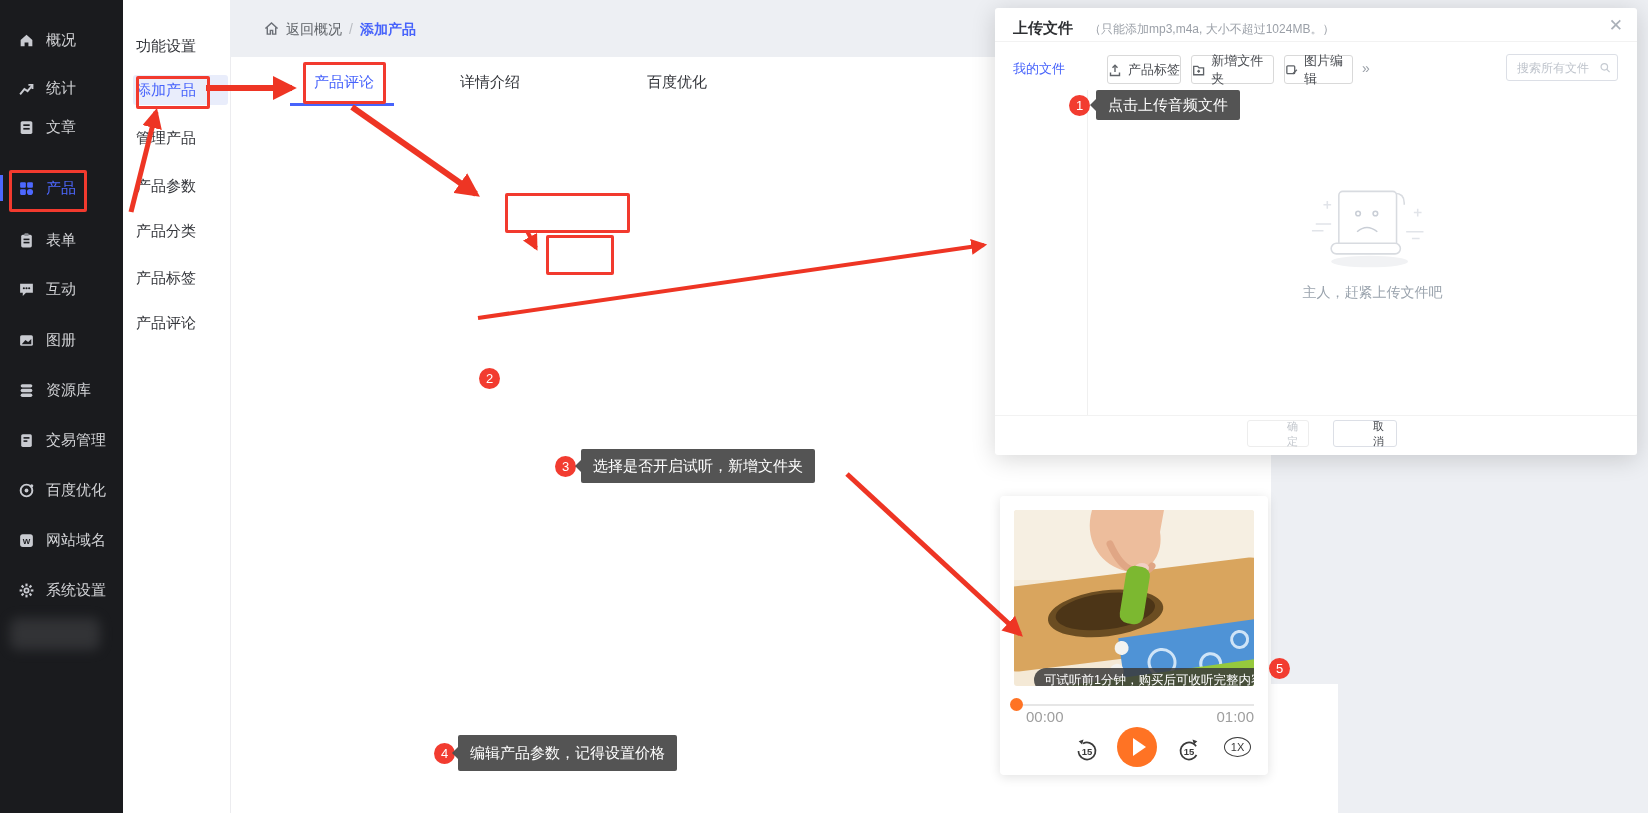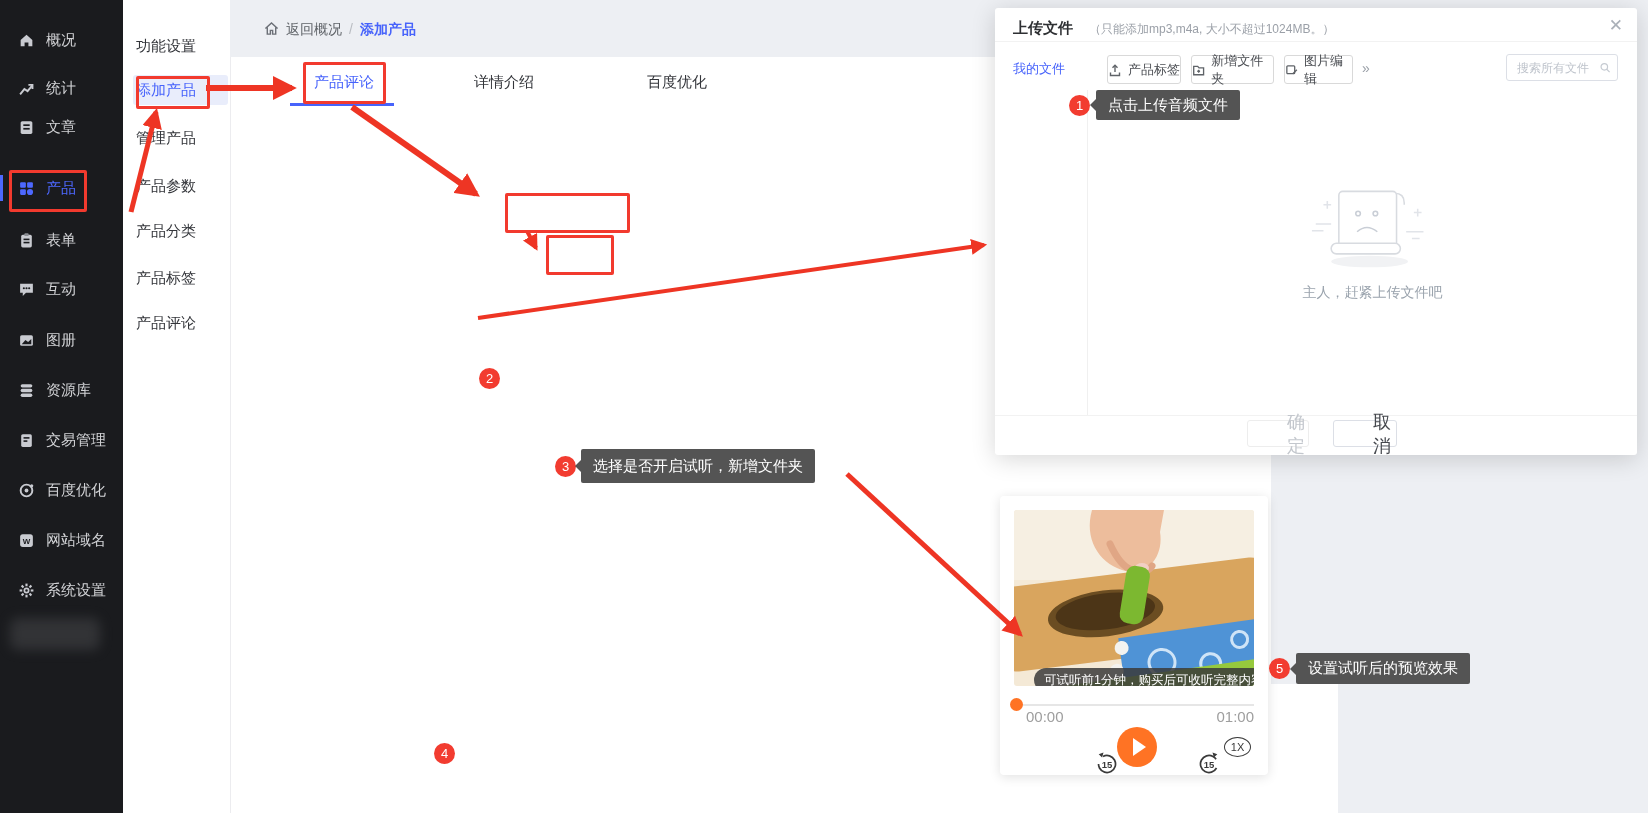--- a/index.html
+++ b/index.html
@@ -53,33 +53,33 @@
   #dlg .x{position:absolute;right:14px;top:7px;font-size:17px;color:#aab0b8;cursor:pointer;}
   #dlg .hr{position:absolute;left:0;width:642px;height:1px;background:#f2f2f2;}
   #dlg .myf{position:absolute;left:18px;top:52px;font-size:13px;color:#4763fb;cursor:pointer;}
   .tbtn{position:absolute;top:47px;height:29px;border:1px solid #d9d9d9;border-radius:3px;background:#fff;color:#4a4d52;font-size:13px;display:flex;align-items:center;justify-content:center;gap:6px;cursor:pointer;box-sizing:border-box;}
   #dlg .more{position:absolute;left:367px;top:52px;color:#9aa0a8;font-size:14px;cursor:pointer;}
   #dsearch{position:absolute;left:511px;top:46px;width:112px;height:27px;border:1px solid #dcdfe6;border-radius:3px;box-sizing:border-box;display:flex;align-items:center;padding:0 6px 0 8px;}
   #dsearch input{border:0;outline:0;width:80px;font-size:12px;color:#a16207;background:transparent;font-family:inherit;}
   #dsearch input::placeholder{color:#bfc4cc;}
   #dlg .vline{position:absolute;left:92px;top:82px;width:1px;height:325px;background:#f0f0f0;}
   #dlg .empty-txt{position:absolute;left:295px;top:276px;width:165px;text-align:center;font-size:14px;color:#9aa3ad;}
-  .fbtn{position:absolute;top:412px;height:27px;border-radius:3px;font-size:18px;display:flex;align-items:center;justify-content:flex-end;cursor:pointer;box-sizing:border-box;background:#fff;padding-left:39px;}
+  .fbtn{position:absolute;top:412px;height:27px;border-radius:3px;font-size:11px;display:flex;align-items:center;justify-content:flex-end;cursor:pointer;box-sizing:border-box;background:#fff;padding-left:39px;}
   #okbtn{left:252px;width:62px;border:1px solid #ededed;color:#c3c7cd;}
   #cancelbtn{left:338px;width:64px;border:1px solid #dcdfe6;color:#45484e;}
   
   #player{position:absolute;left:1000px;top:496px;width:268px;height:279px;background:#fff;border-radius:4px;box-shadow:0 2px 12px rgba(0,0,0,.12);z-index:6;}
   #pimg{position:absolute;left:14px;top:14px;width:240px;height:176px;border-radius:3px;overflow:hidden;}
   #ppill{position:absolute;left:20px;top:158px;height:24px;border-radius:12px;background:rgba(58,58,58,.85);color:#fff;font-size:12.5px;display:flex;align-items:center;padding:0 10px;white-space:nowrap;}
   #pline{position:absolute;left:14px;top:208px;width:240px;height:2px;background:#e6e6e6;}
   #pdot{position:absolute;left:10px;top:202px;width:13px;height:13px;border-radius:50%;background:#ff7324;cursor:pointer;}
   .ptime{position:absolute;top:212px;font-size:15px;color:#9e9e9e;}
   #pplay{position:absolute;left:117px;top:231px;width:40px;height:40px;border-radius:50%;background:#ff7324;cursor:pointer;}
   #pplay::after{content:"";position:absolute;left:16px;top:11px;border-left:13px solid #fff;border-top:9px solid transparent;border-bottom:9px solid transparent;}
-  .pskip{position:absolute;top:255px;width:26px;height:26px;cursor:pointer;margin-left:20px;}
+  .pskip{position:absolute;top:242px;width:26px;height:26px;cursor:pointer;}
   #pspeed{position:absolute;left:224px;top:241px;width:27px;height:20px;border:1.5px solid #3a3a3a;border-radius:50%;display:flex;align-items:center;justify-content:center;font-size:11px;color:#3a3a3a;box-sizing:border-box;cursor:pointer;}
   #wpatch{position:absolute;left:1268px;top:684px;width:70px;height:129px;background:#fff;z-index:3;}
   .caret{width:0;height:0;border-left:5px solid transparent;border-right:5px solid transparent;border-top:6px solid #5f6368;}
 </style>
 </head>
 <body>
 
 <div id="app">
 
   <div id="dsb">
@@ -207,21 +207,21 @@
     <svg class="home" width="15" height="15" viewBox="0 0 16 16">
         <path d="M1.5 8 L8 2 L14.5 8 M3.5 7 V14 H6.8 V10 H9.2 V14 H12.5 V7" fill="none" stroke="#6b6f76" stroke-width="1.5"></path>
       </svg>
     <span class="lnk">返回概况</span>
     <span class="sep">/</span>
     <span class="cur">添加产品</span>
   </div>
 
   <div id="card"></div>
   <div class="tab act" style="left:294px">产品评论</div>
-  <div class="tab" style="left:454px">详情介绍</div>
+  <div class="tab" style="left:440px">详情介绍</div>
   <div class="tab" style="left:627px">百度优化</div>
   <div id="tabline"></div>
   <div id="tabul"></div>
 
   <div class="flabel" style="left:258px;top:142px">产品名称：</div>
   <div class="inp" style="left:392px;top:134px;width:505px"></div>
 
   <div class="flabel" style="left:258px;top:201px">产品类型：</div>
   <div class="ropt" style="left:393px;top:202px">
       <span class="rad"></span>
@@ -519,19 +519,19 @@
     </div>
 
   <div class="badge" style="left:479px;top:368px">2</div>
 
   <div class="badge" style="left:555px;top:456px">3</div>
   <div class="tip" style="left:581px;top:449px;height:34px">
       <span>选择是否开启试听，新增文件夹</span>
     </div>
 
   <div class="badge" style="left:434px;top:743px">4</div>
+  <div class="tip" style="left:458px;top:735px;height:36px">
+      <span>编辑产品参数，记得设置价格</span>
+    </div>
 
   <div class="badge" style="left:1269px;top:658px">5</div>
-  <div class="tip" style="left:1296px;top:653px;height:31px">
-      <span>设置试听后的预览效果</span>
-    </div>
 
 </div>
 
 </body></html>

